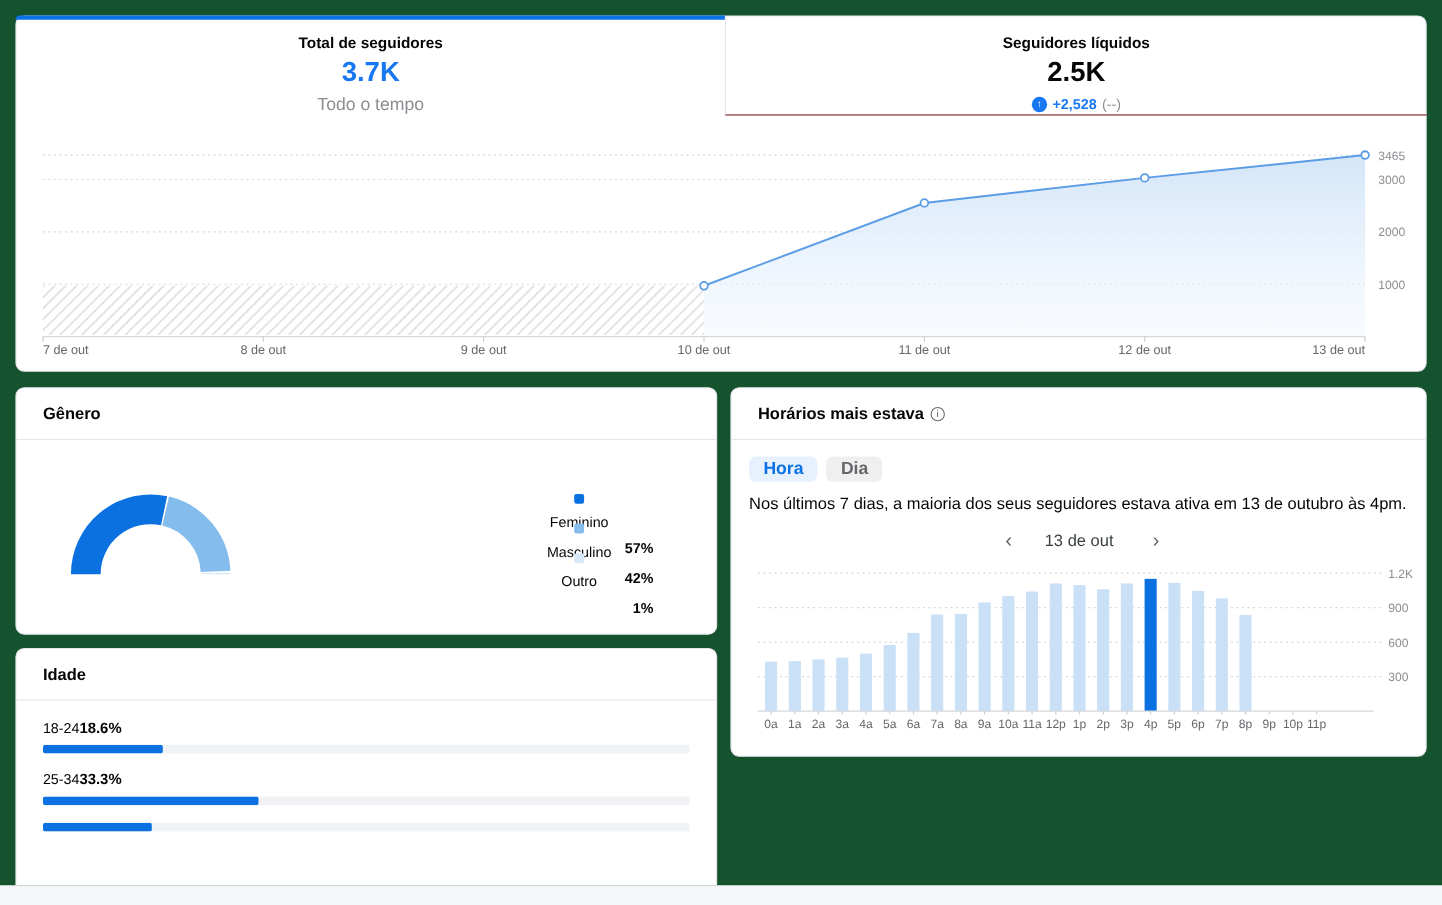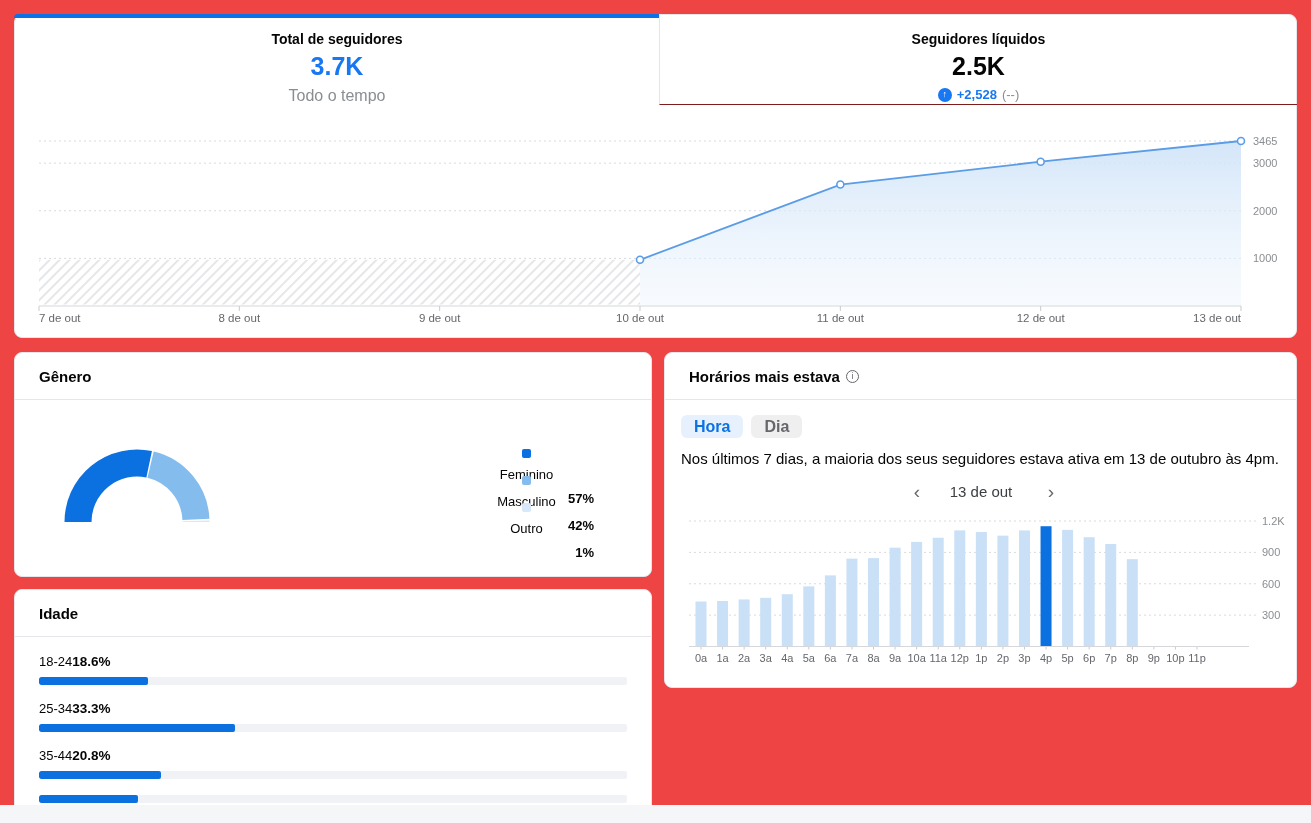--- a/index.html
+++ b/index.html
@@ -1,18 +1,18 @@
 <!DOCTYPE html>
 <html><head>
 <meta charset="utf-8">
 <style>
   * { margin:0; padding:0; box-sizing:border-box; }
   html,body { background:#f5f6f7; }
   body { font-family:"Liberation Sans", sans-serif; color:#050505; }
-  #page { position:relative; width:1311px; height:805px; overflow:hidden; background:#ef4444; }
+  #page { position:relative; width:1311px; height:805px; overflow:hidden; background:#14532d; }
 
   .card { position:absolute; background:#fff; border:1px solid #e4e6eb; border-radius:8px; }
 
   
   #top-card { left:14px; top:14px; width:1283px; height:324px; }
   .tab { position:absolute; top:0; display:flex; flex-direction:column; align-items:center; padding-top:16px; cursor:pointer; }
   #tab-total { left:0; width:644px; height:90px; }
   #tab-active-bar { position:absolute; left:-1px; top:-1px; width:645px; height:4px; background:#0b72e5; border-radius:8px 0 0 0; }
   #tab-net { left:644px; width:638px; height:90px; border-left:1px solid #e4e6eb; border-bottom:1px solid #7f1d1d; }
   .tab-label { font-size:14px; font-weight:bold; color:#050505; }
@@ -171,29 +171,20 @@
             <div class="age-fill" style="width: 18.6%;"></div>
           </div>
         </div>
         <div class="age-row">
           <div class="age-line">
             <span class="age-label">25-34</span>
             <span class="age-value">33.3%</span>
           </div>
           <div class="age-track">
             <div class="age-fill" style="width: 33.3%;"></div>
-          </div>
-        </div>
-        <div class="age-row">
-          <div class="age-line">
-            <span class="age-label">35-44</span>
-            <span class="age-value">20.8%</span>
-          </div>
-          <div class="age-track">
-            <div class="age-fill" style="width: 20.8%;"></div>
           </div>
         </div>
         <div class="age-row">
           <div class="age-track">
             <div class="age-fill" style="width: 16.8%;"></div>
           </div>
         </div>
       </div>
   </div>
 

